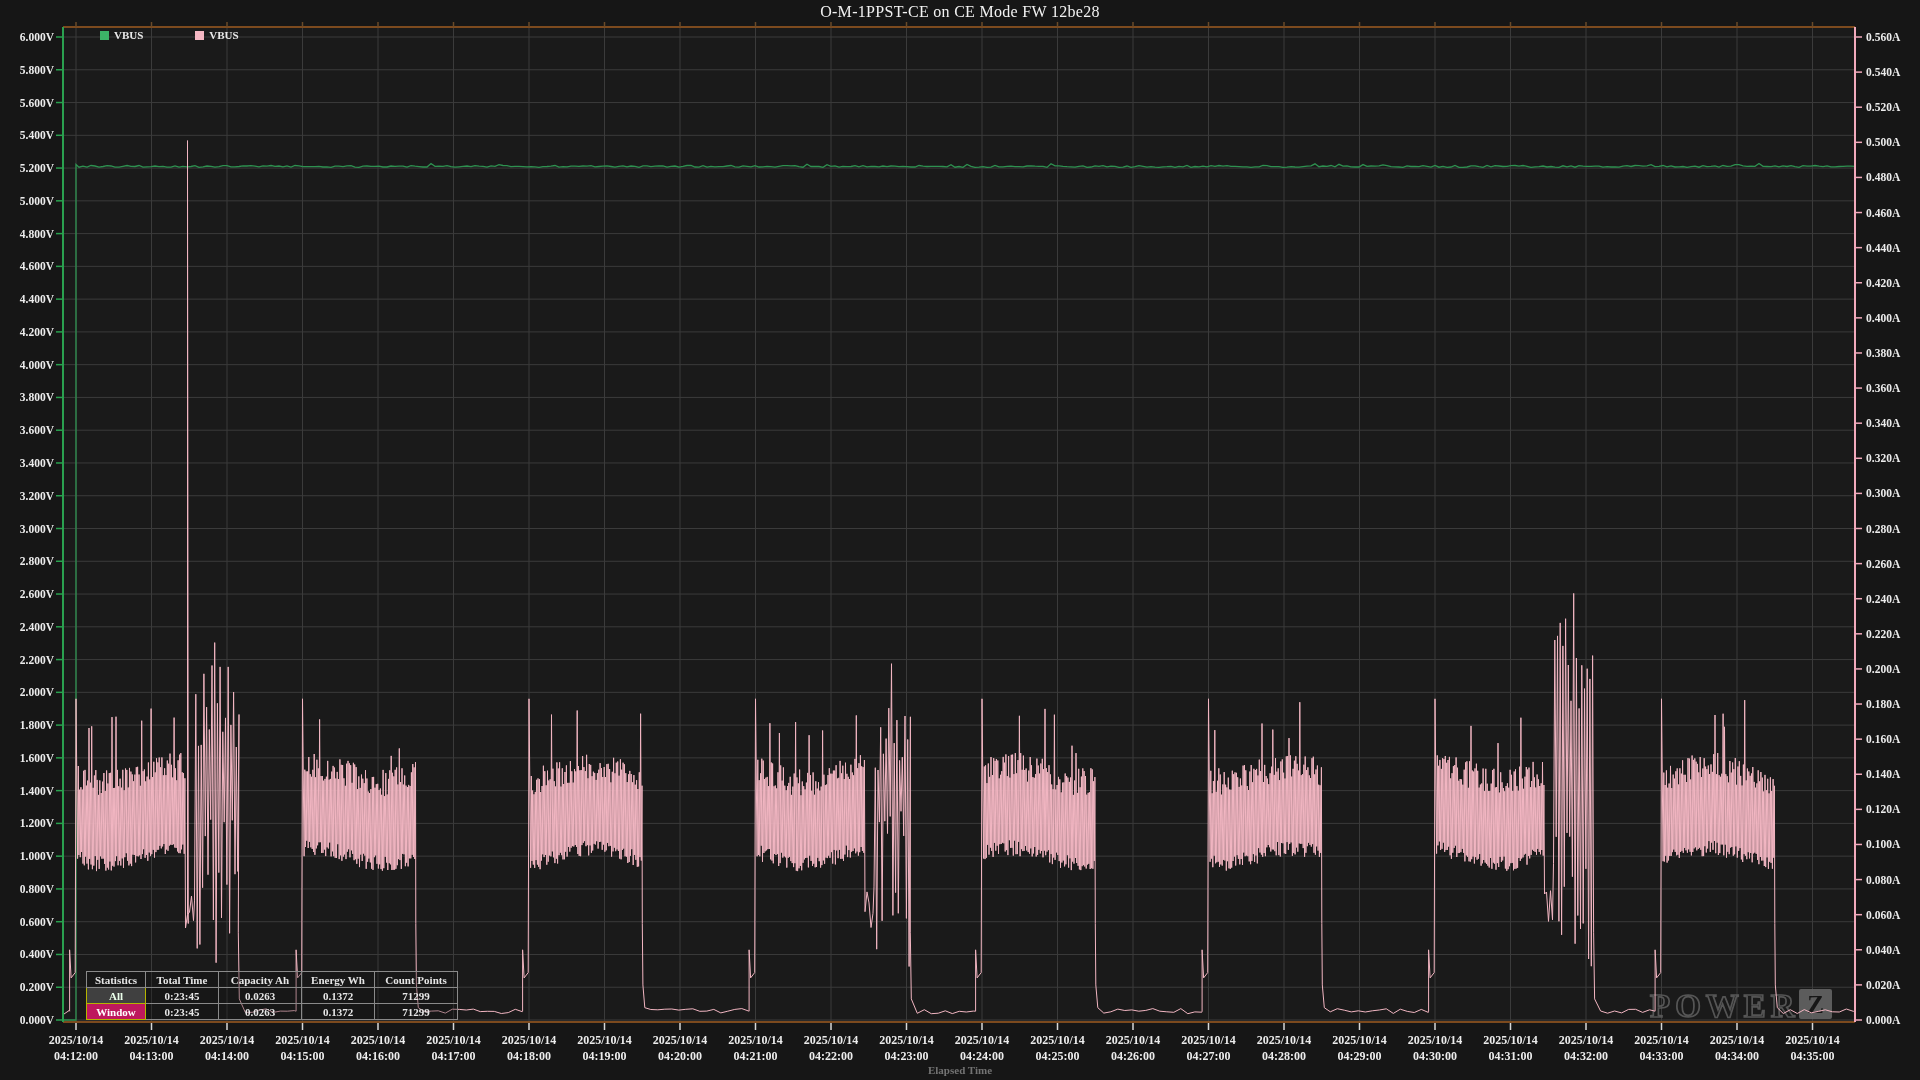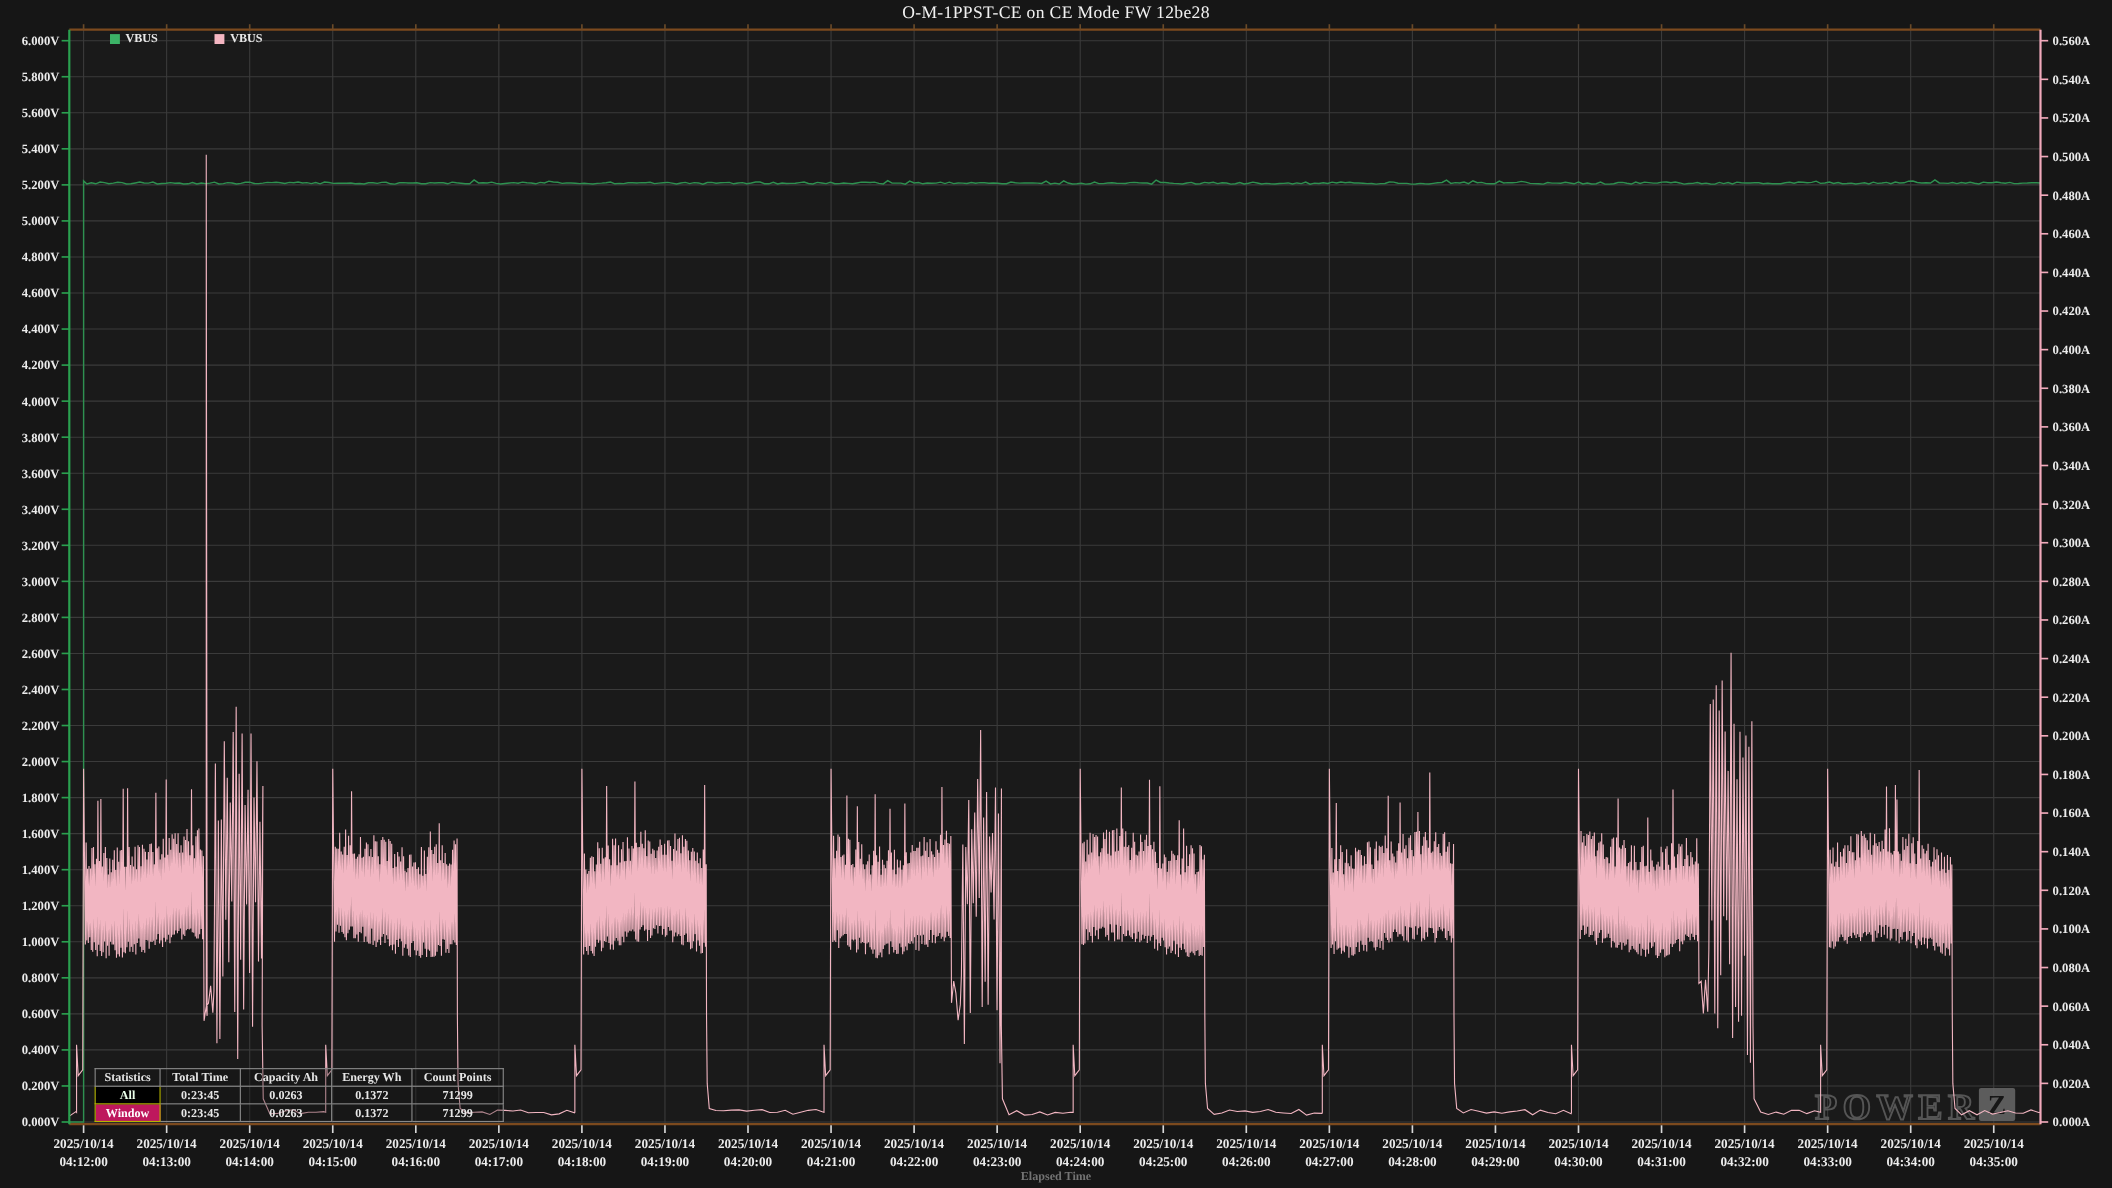--- a/index.html
+++ b/index.html
@@ -10,21 +10,21 @@
          font-weight:400;color:#f2f2f2;letter-spacing:.3px;}
   #legend{position:absolute;left:72px;top:29px;display:flex;gap:24px;align-items:center;
           font-size:11px;font-weight:700;color:#e8e8e8;}
   .leg-item{display:flex;align-items:center;gap:5px;margin-left:28px;}
   .swatch{width:9px;height:9px;display:inline-block;}
   #stats{position:absolute;left:86px;top:971px;border-collapse:collapse;
          font-size:11px;font-weight:700;color:#e6e6e6;background:rgba(16,16,16,0.30);}
   #stats th,#stats td{border:1px solid #8a8a8a;padding:0 4px;height:15px;
          text-align:center;white-space:nowrap;}
   #stats .c0{width:50px}.c1{width:64px}.c2{width:74px}.c3{width:64px}.c4{width:74px}
-  #stats td.lab-all{background:#000000;border:1px solid #b5b500;color:#eaffea;margin-top:40px;}
+  #stats td.lab-all{background:#404040;border:1px solid #b5b500;color:#eaffea;margin-top:40px;}
   #stats td.lab-window{background:#be185d;border:1px solid #b5b500;color:#fff;}
   #xlabel{position:absolute;left:0;right:0;bottom:4px;text-align:center;
           font-size:11px;font-weight:700;color:#737373;}
 </style>
 </head>
 <body>
 
 <div class="stage">
   <div class="title">O-M-1PPST-CE on CE Mode FW 12be28</div>
 

